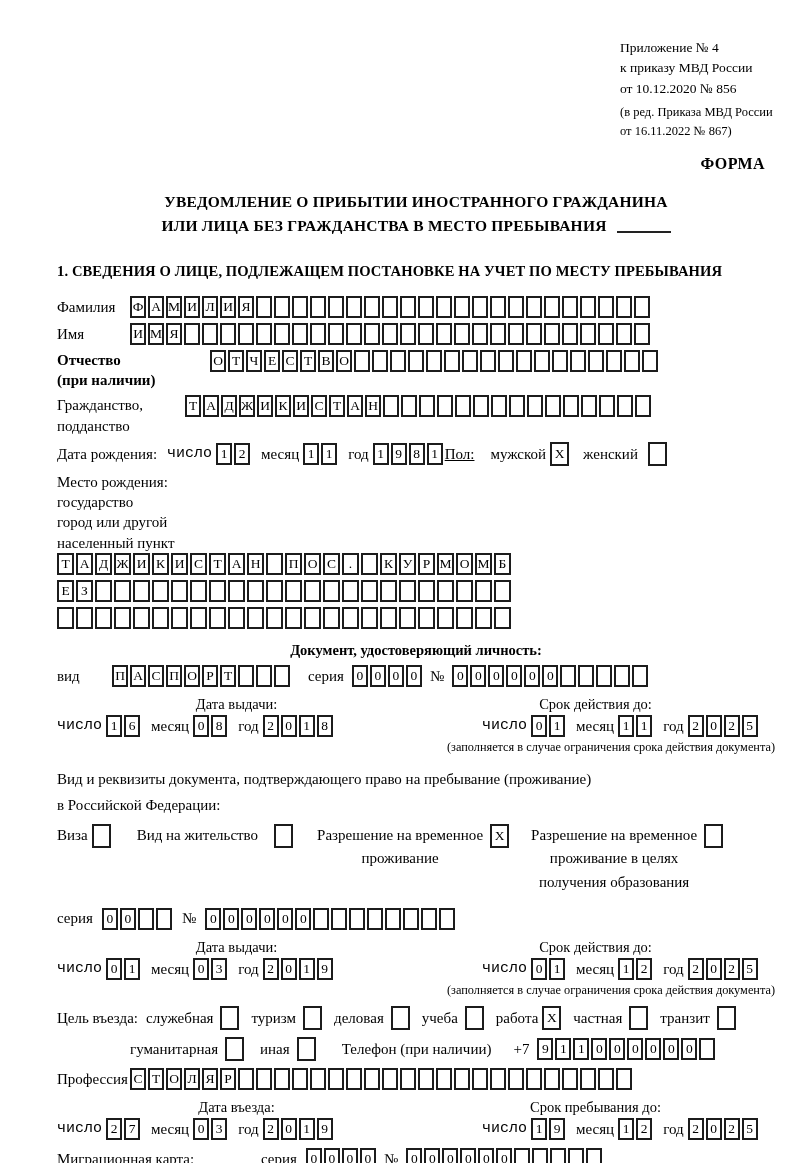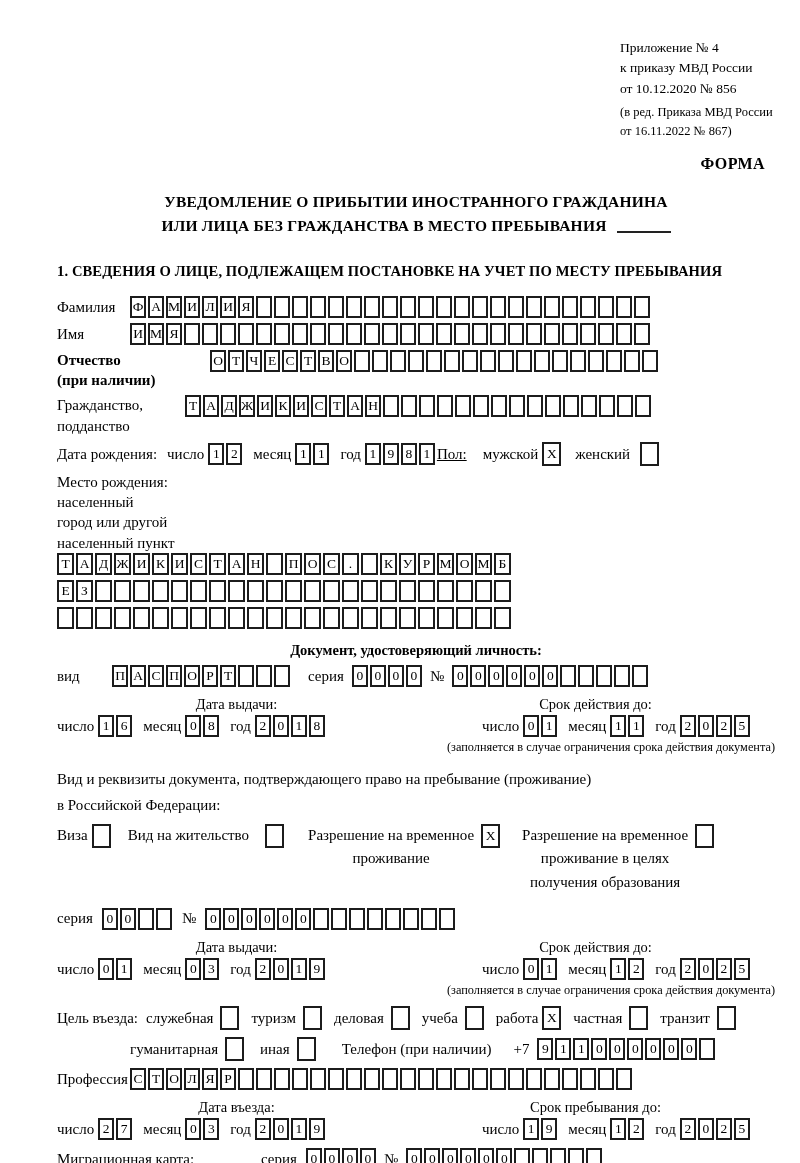--- a/index.html
+++ b/index.html
@@ -39,36 +39,36 @@
     vertical-align:middle; background:#fff;
     font-family:"Liberation Serif", serif;
   }
   .cells-w .cell { width:17px; margin-right:2px; }
   .cells-stack .cells { display:block; margin-bottom:5px; }
   .cbx { display:inline-block; margin-left:7px; }
   .cbx .cell { width:19px; height:24px; line-height:20px; margin-right:0; }
 
   
   .dlab { margin:0 4px 0 9px; }
-  .dlab.first { margin-left:0; }
+  .dlab.first { margin-left:0;font-family:Liberation Mono, monospace; }
   .dates { margin-top:8px; margin-bottom:4px; }
   .dates-h { display:flex; font-size:14.5px; }
   .dates-h .dh { width:50%; text-align:center; }
   .dates-l { display:flex; align-items:center; margin-top:2px; white-space:nowrap; }
   .dates-l .dgroup { display:flex; align-items:center; width:50%; }
   .dates-l .dgroup.right { padding-left:66px; }
   .dates-note { text-align:right; font-size:12.3px; margin-top:3px; }
 
   .intro { margin-top:10px; line-height:1.75; }
 
   .permit-row { display:flex; align-items:flex-start; margin-top:6px; margin-bottom:14px; }
   .pr-item { display:flex; align-items:flex-start; }
   .pr-item .txt { line-height:1.55; }
   .pr-item .txt.center { text-align:center; }
-  .pr-gap1 { margin-left:17px;align-items:center; } .pr-gap2 { margin-left:24px; } .pr-gap3 { margin-left:22px; }
+  .pr-gap1 { margin-left:26px;align-items:center; } .pr-gap2 { margin-left:24px; } .pr-gap3 { margin-left:22px; }
 
   .purpose-row { display:flex; align-items:center; white-space:nowrap; margin-bottom:7px; }
   .p-item { display:flex; align-items:center; margin-right:12px; }
   .purpose2 { display:flex; align-items:center; white-space:nowrap; margin-bottom:7px; margin-left:73px; }
   .phone-lab { margin-left:26px; }
   .phone-pref { margin:0 8px 0 22px; }
 
   .rep-right { flex:1; }
   .rep-right .cells { display:block; margin-bottom:8px; }
   .mig-gap { margin-left:32px; }
@@ -133,21 +133,21 @@
     <span style="margin-left:0;text-decoration:underline;">Пол:</span>
     <span style="margin-left:16px;">мужской</span>
     <span class="cbx" style="margin-left:4px;"><span class="cell">X</span></span>
     <span style="margin-left:14px;">женский</span>
     <span class="cbx" style="margin-left:10px;"><span class="cell"></span></span>
   </div>
 
   <div class="frow top cells-w cells-stack" style="margin-top:6px;flex-direction:column;">
     <div class="lbl w148">
       <div>Место рождения:</div>
-      <div>населенный</div>
+      <div>государство</div>
       <div>город или другой</div>
       <div>населенный пункт</div>
     </div>
     <div>
       <span class="cells"><span class="cell">Т</span><span class="cell">А</span><span class="cell">Д</span><span class="cell">Ж</span><span class="cell">И</span><span class="cell">К</span><span class="cell">И</span><span class="cell">С</span><span class="cell">Т</span><span class="cell">А</span><span class="cell">Н</span><span class="cell"></span><span class="cell">П</span><span class="cell">О</span><span class="cell">С</span><span class="cell">.</span><span class="cell"></span><span class="cell">К</span><span class="cell">У</span><span class="cell">Р</span><span class="cell">М</span><span class="cell">О</span><span class="cell">М</span><span class="cell">Б</span></span>
       <span class="cells"><span class="cell">Е</span><span class="cell">З</span><span class="cell"></span><span class="cell"></span><span class="cell"></span><span class="cell"></span><span class="cell"></span><span class="cell"></span><span class="cell"></span><span class="cell"></span><span class="cell"></span><span class="cell"></span><span class="cell"></span><span class="cell"></span><span class="cell"></span><span class="cell"></span><span class="cell"></span><span class="cell"></span><span class="cell"></span><span class="cell"></span><span class="cell"></span><span class="cell"></span><span class="cell"></span><span class="cell"></span></span>
       <span class="cells"><span class="cell"></span><span class="cell"></span><span class="cell"></span><span class="cell"></span><span class="cell"></span><span class="cell"></span><span class="cell"></span><span class="cell"></span><span class="cell"></span><span class="cell"></span><span class="cell"></span><span class="cell"></span><span class="cell"></span><span class="cell"></span><span class="cell"></span><span class="cell"></span><span class="cell"></span><span class="cell"></span><span class="cell"></span><span class="cell"></span><span class="cell"></span><span class="cell"></span><span class="cell"></span><span class="cell"></span></span>
     </div>
   </div>
 

